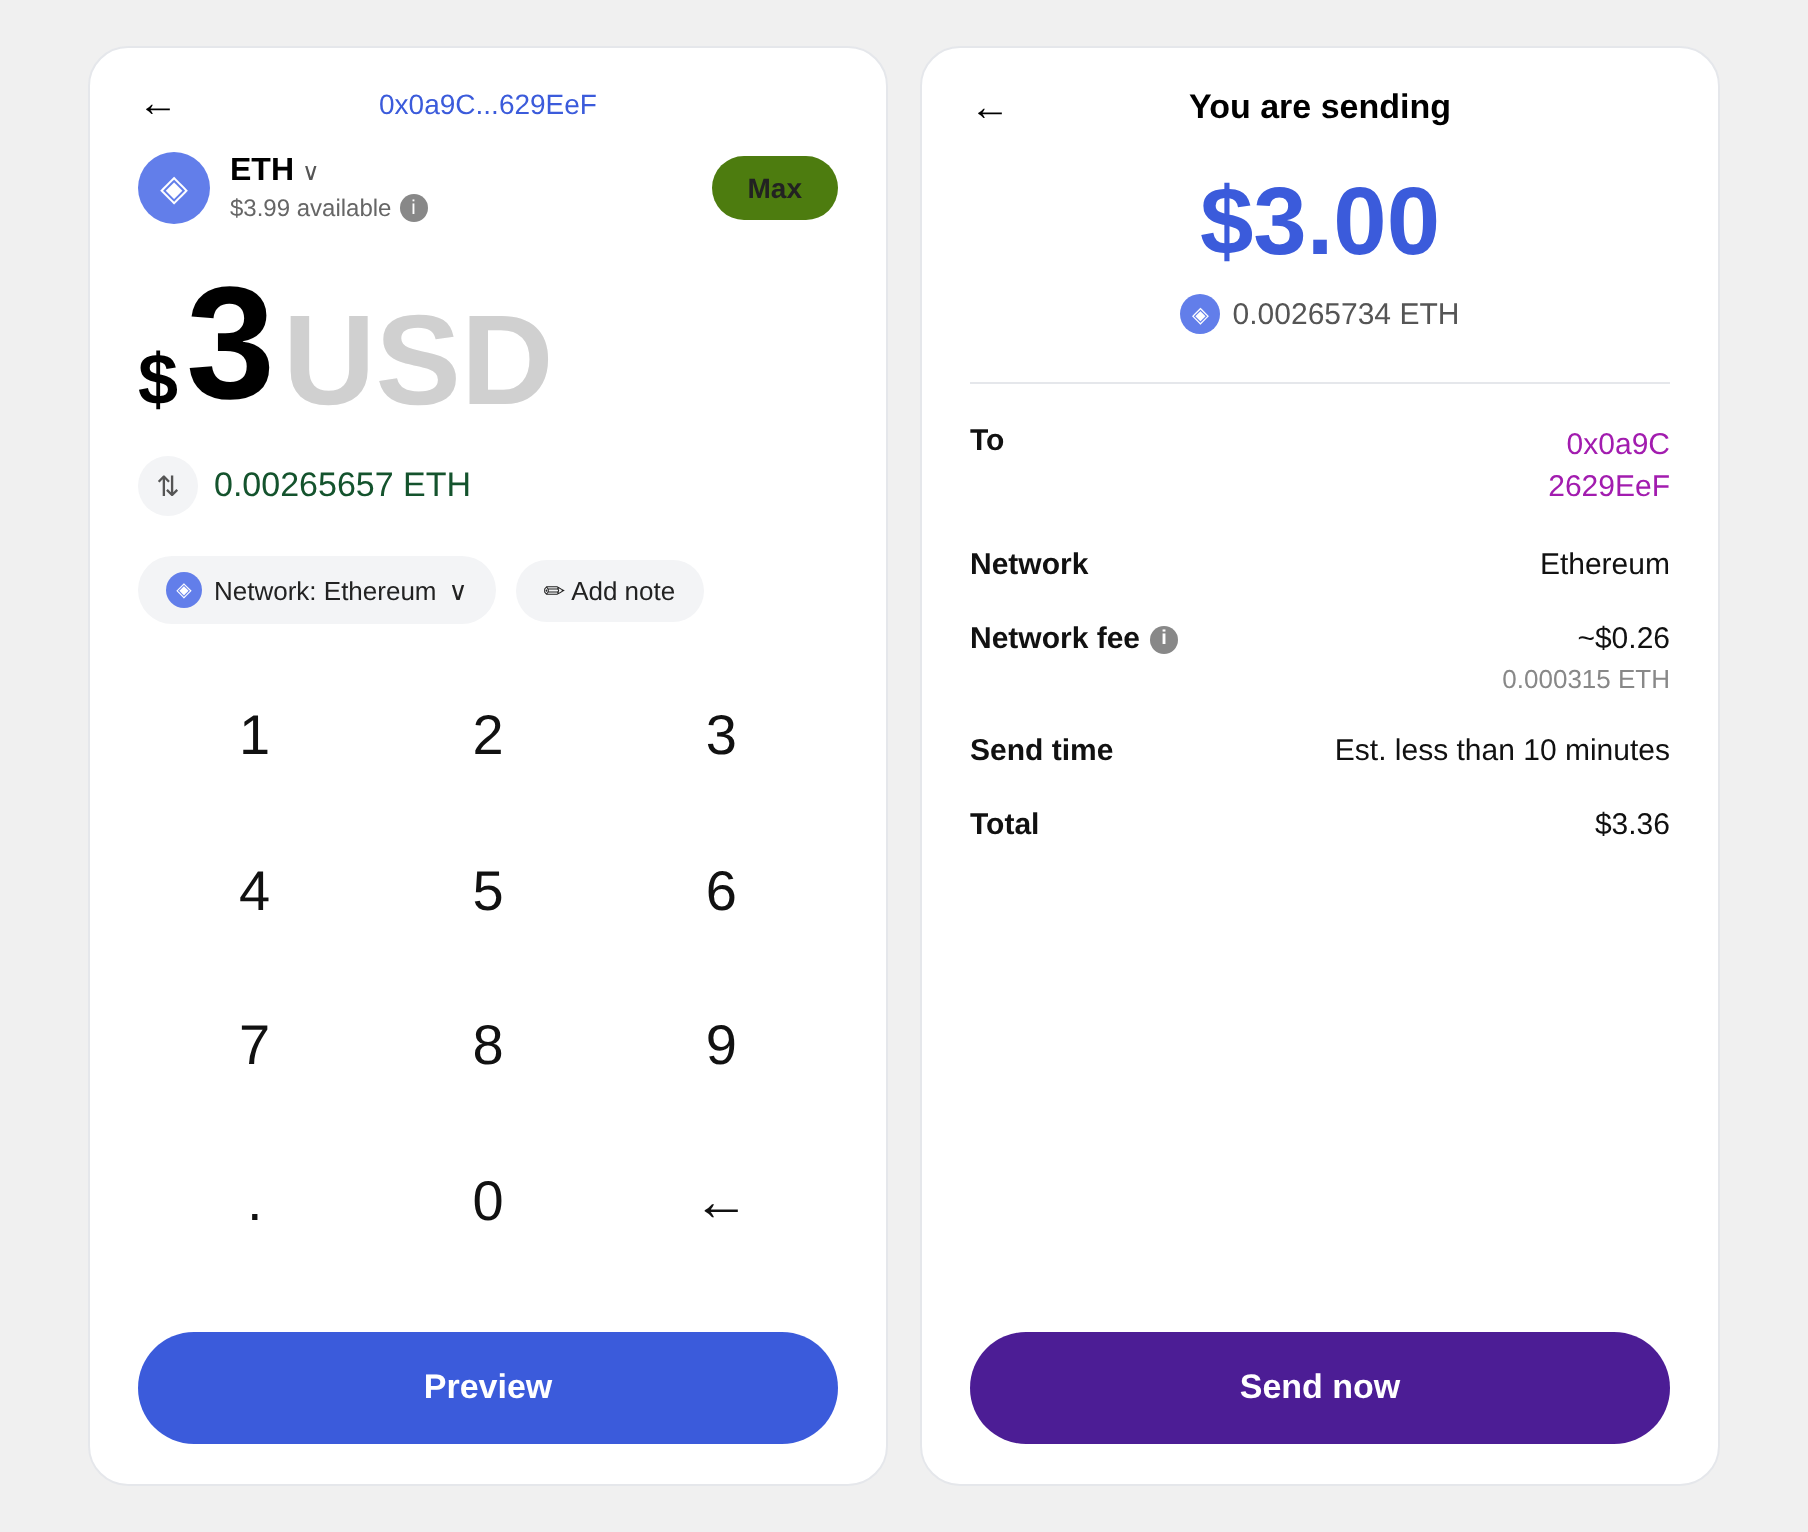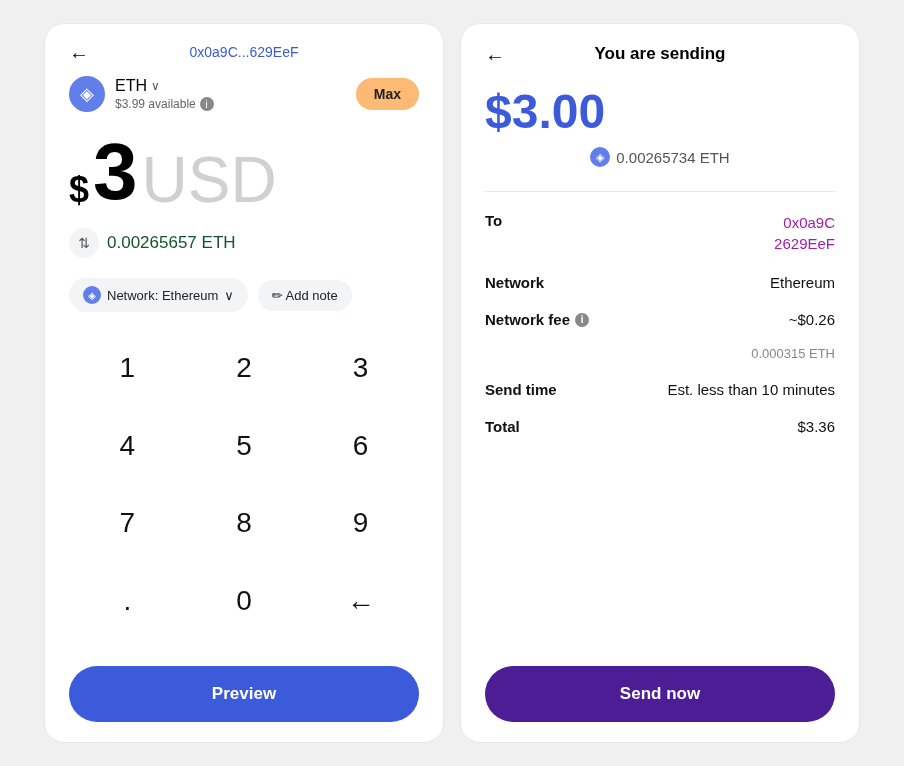--- a/index.html
+++ b/index.html
@@ -73,21 +73,21 @@
       color: white;
       font-size: 18px;
     }
     .token-name-row {
       display: flex;
       align-items: center;
       gap: 4px;
     }
     .token-name {
       font-size: 16px;
-      font-weight: 400;
+      font-weight: 700;
     }
     .chevron-down {
       font-size: 12px;
       color: #555;
     }
     .token-balance {
       font-size: 12px;
       color: #666;
       display: flex;
       align-items: flex-start;
@@ -100,21 +100,21 @@
       border-radius: 50%;
       background: #888;
       color: white;
       font-size: 10px;
       display: inline-flex;
       align-items: center;
       justify-content: center;
       cursor: pointer;
     }
     .max-btn {
-      background: #fdba74;
+      background: #4d7c0f;
       border: none;
       border-radius: 20px;
       padding: 8px 18px;
       font-size: 14px;
       font-weight: 600;
       cursor: pointer;
       color: #222;
     }
     .amount-display {
       display: flex;
@@ -130,21 +130,21 @@
       margin-bottom: 4px;
     }
     .amount-number {
       font-size: 80px;
       font-weight: 700;
       color: #000;
       line-height: 1;
     }
     .usd-label {
       font-size: 64px;
-      font-weight: 400;
+      font-weight: 700;
       color: #d0d0d0;
       line-height: 1;
     }
     .eth-conversion {
       display: flex;
       align-items: center;
       gap: 8px;
       margin-bottom: 20px;
     }
     .swap-icon-btn {
@@ -254,20 +254,21 @@
       font-size: 20px;
       cursor: pointer;
       color: #000;
     }
     .sending-title {
       font-size: 17px;
       font-weight: 700;
       color: #000;
     }
     .sending-amount-usd {
+      text-align: center;
       font-size: 48px;
       font-weight: 700;
       color: #3b5bdb;
       margin-bottom: 8px;
     }
     .sending-amount-eth {
       display: flex;
       align-items: center;
       justify-content: center;
       gap: 6px;
@@ -307,21 +308,21 @@
     }
     .detail-value {
       font-size: 15px;
       color: #111;
       text-align: right;
     }
     .detail-value-sub {
       font-size: 13px;
       color: #888;
       text-align: right;
-      margin-top: 18px;
+      margin-top: 4px;
     }
     .to-address {
       font-size: 15px;
       color: #a21caf;
       text-align: right;
       line-height: 1.4;
     }
     .send-now-btn {
       background: #4c1d95;
       color: white;

